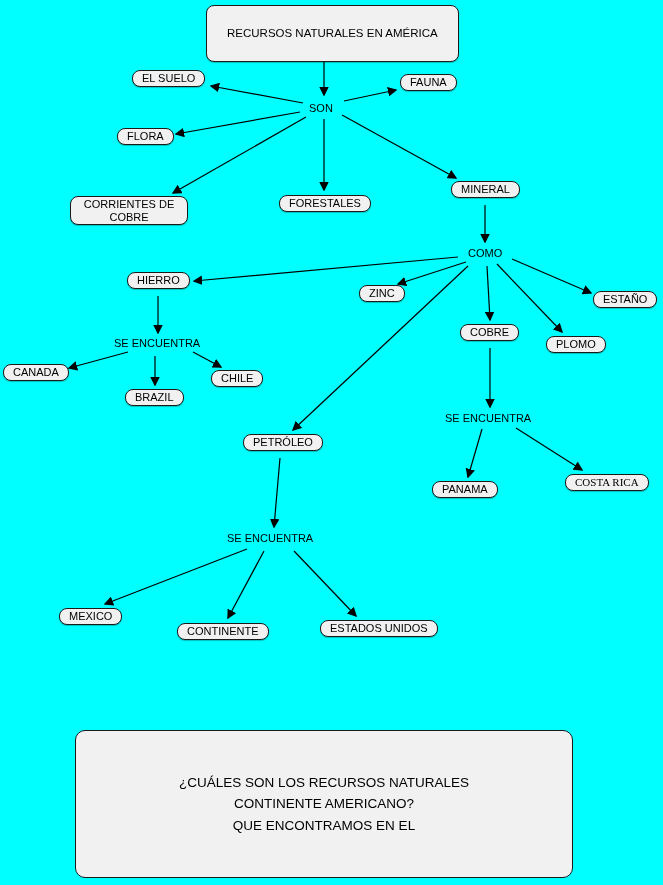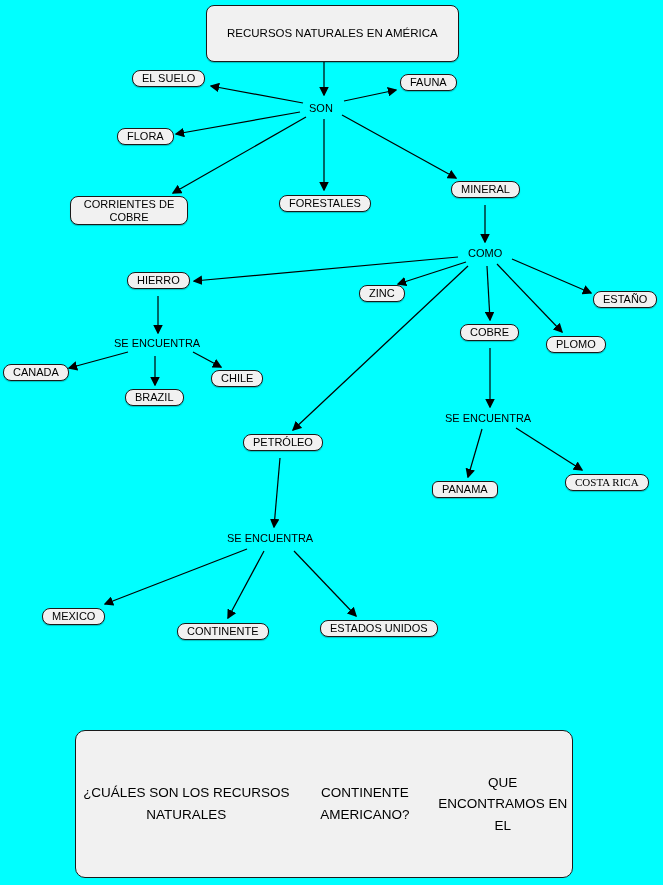--- a/index.html
+++ b/index.html
@@ -56,21 +56,21 @@
     position: absolute;
     left: 75px;
     top: 730px;
     width: 498px;
     height: 148px;
     background: #f1f1f1;
     border: 1px solid #1a1a1a;
     border-radius: 10px;
     box-sizing: border-box;
     display: flex;
-    flex-direction: row;
+    flex-direction: column;
     align-items: center;
     justify-content: center;
     font-size: 13.5px;
     line-height: 1.6;
     color: #000;
     text-align: center;
   }
 </style>
 </head>
 <body>
@@ -131,24 +131,24 @@
   <div class="node" style="left:359px; top:285px;">ZINC</div>
   <div class="node" style="left:460px; top:324px;">COBRE</div>
   <div class="node" style="left:546px; top:336px;">PLOMO</div>
   <div class="node" style="left:593px; top:291px;text-align:center;">ESTAÑO</div>
   <div class="node" style="left:243px; top:434px;">PETRÓLEO</div>
 
   <div class="node" style="left:3px; top:364px;">CANADA</div>
   <div class="node" style="left:125px; top:389px;">BRAZIL</div>
   <div class="node" style="left:211px; top:370px;">CHILE</div>
 
-  <div class="node" style="left:432px; top:481px;border-radius:6px;">PANAMA</div>
+  <div class="node" style="left:432px; top:481px;">PANAMA</div>
   <div class="node" style="left:565px; top:474px;font-family:Liberation Serif, serif;">COSTA RICA</div>
 
-  <div class="node" style="left:42px; top:608px;">MEXICO</div>
+  <div class="node" style="left:59px; top:608px;">MEXICO</div>
   <div class="node" style="left:177px; top:623px;">CONTINENTE</div>
   <div class="node" style="left:320px; top:620px;">ESTADOS UNIDOS</div>
 
   <div class="question-box">
     <div>¿CUÁLES SON LOS RECURSOS NATURALES</div>
     <div>CONTINENTE AMERICANO?</div>
     <div>QUE ENCONTRAMOS EN EL</div>
   </div>
 
 </div>

